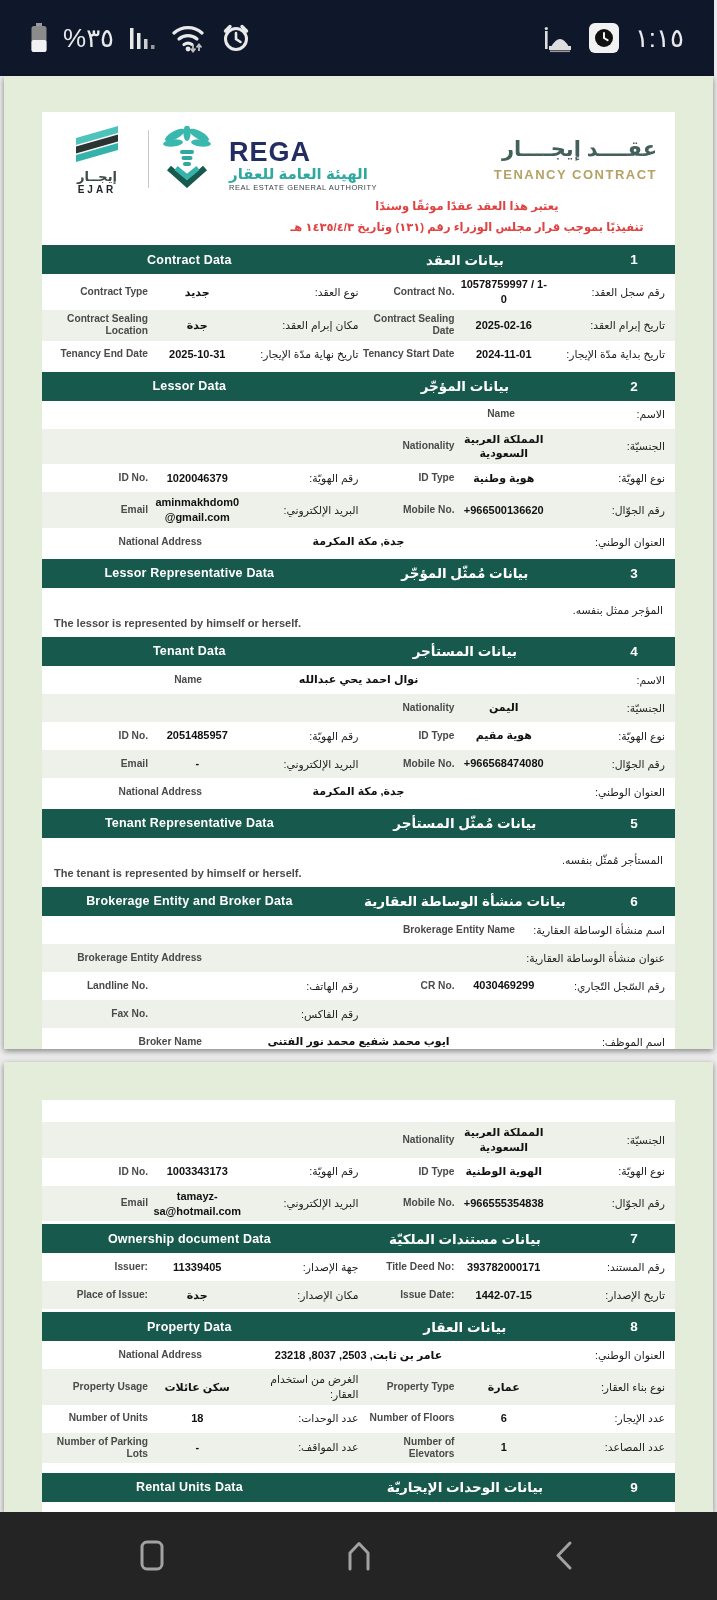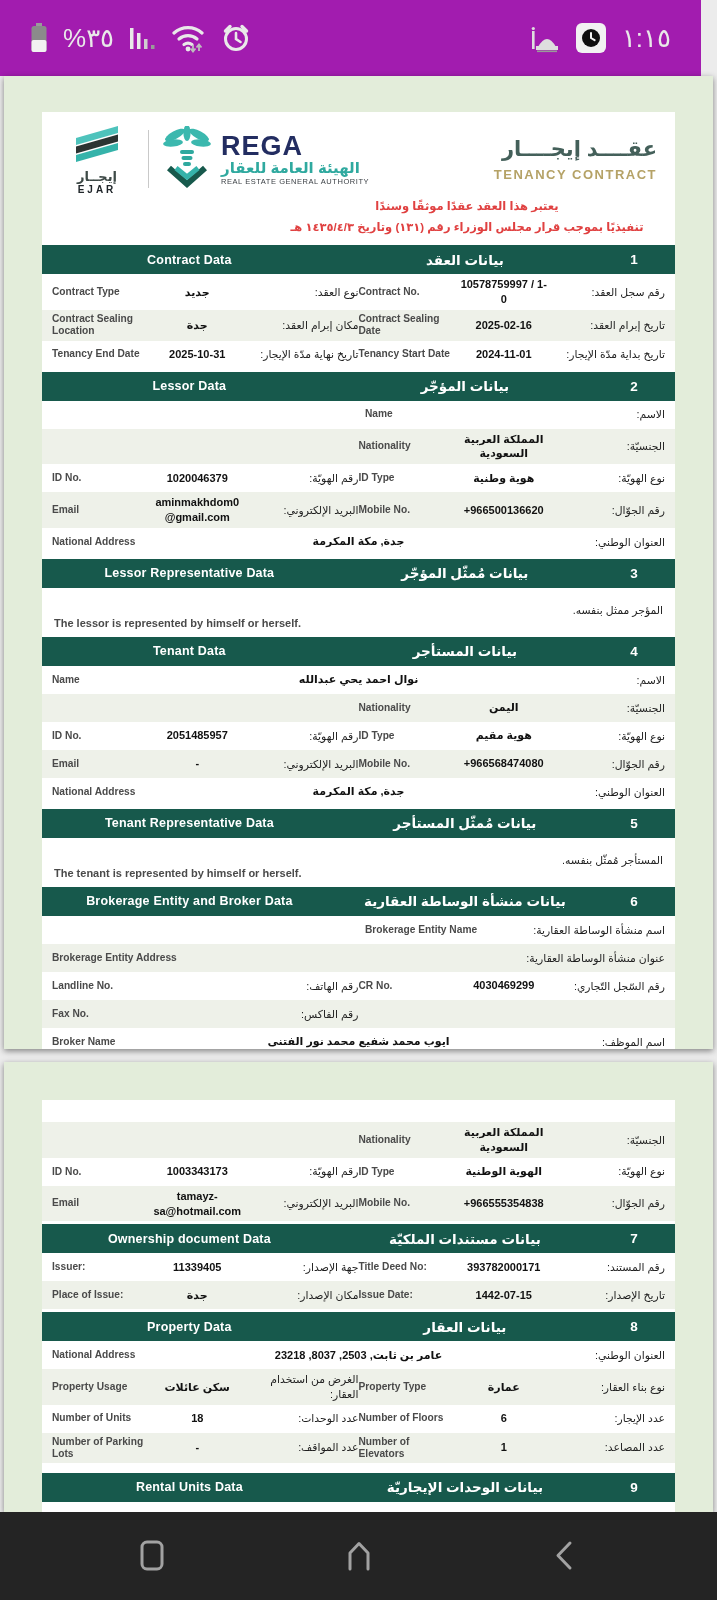--- a/index.html
+++ b/index.html
@@ -4,21 +4,21 @@
 <style>
   html,body{margin:0;padding:0;}
   body{
     width:717px;height:1600px;position:relative;overflow:hidden;
     background:#ececec;
     font-family:"Liberation Sans","DejaVu Sans",sans-serif;
     -webkit-font-smoothing:antialiased;
   }
   
   .statusbar{
-    position:absolute;top:0;left:0;right:16px;height:76px;background:#a21caf;
+    position:absolute;top:0;left:0;right:3px;height:76px;background:#0f172a;
     display:flex;align-items:center;justify-content:space-between;
     padding:9px 30px;box-sizing:border-box;color:#ddd;
   }
   .sb-group{display:flex;align-items:center;gap:15px;}
   .sb-text{font-size:26px;color:#e9e9e9;letter-spacing:1px;}
   .sb-icon svg{display:block;}
   
   .page{
     position:absolute;left:4px;right:4px;background:#e3edda;
     box-shadow:0 2px 6px rgba(0,0,0,.45);overflow:hidden;
@@ -27,21 +27,21 @@
   .page2{top:1062px;height:450px;}
   .sheet{background:#fff;margin:0 38px;}
   .sheet1{margin-top:36px;}
   .sheet2{margin-top:38px;padding-top:22px;min-height:460px;}
   
   .doc-header{display:flex;align-items:center;padding:14px 14px 4px 16px;height:84px;box-sizing:border-box;}
   .ejar-logo{display:flex;flex-direction:column;align-items:center;width:78px;}
   .ejar-ar{font-size:13px;font-weight:bold;color:#3e4a47;margin-top:1px;}
   .ejar-en{font-size:10px;font-weight:bold;color:#20262a;letter-spacing:3px;}
   .logo-divider{width:1px;height:58px;background:#c9c9c9;margin:0 12px;}
-  .rega-logo{display:flex;align-items:center;gap:8px;}
+  .rega-logo{display:flex;align-items:flex-end;gap:16px;}
   .rega-texts{display:flex;flex-direction:column;line-height:1.05;}
   .rega-en{font-size:27px;font-weight:bold;color:#232d61;letter-spacing:1px;}
   .rega-ar{font-size:15px;font-weight:bold;color:#2fa99f;}
   .rega-sub{font-size:7.5px;font-weight:normal;color:#3a3f44;letter-spacing:.55px;margin-top:2px;}
   .doc-title{margin-left:auto;text-align:right;padding-right:4px;}
   .doc-title-ar{font-size:21px;font-weight:bold;color:#44605a;}
   .doc-title-en{font-size:13px;font-weight:bold;color:#b5a266;letter-spacing:1.5px;margin-top:6px;}
   
   .notice{
     direction:rtl;text-align:center;color:#e04141;font-weight:bold;
@@ -56,21 +56,21 @@
   .sec-ar{flex:1;text-align:center;font-size:13.5px;}
   .sec-en{flex:1.15;text-align:center;font-size:12.5px;letter-spacing:.2px;}
   .row{
     display:flex;direction:rtl;align-items:center;min-height:28px;
     padding:3px 10px;box-sizing:border-box;background:#fff;
   }
   .row.shade{background:#eef1e9;}
   .cell{flex:1;display:flex;direction:rtl;align-items:center;}
   .cell.empty{visibility:hidden;}
   .ar-label{flex:0 0 112px;text-align:right;font-size:10.8px;color:#1e1e1e;line-height:1.35;}
-  .en-label{flex:0 0 96px;direction:ltr;text-align:left;font-size:10.2px;font-weight:bold;color:#4a4a4a;line-height:1.2;}
+  .en-label{flex:0 0 96px;direction:ltr;text-align:right;font-size:10.2px;font-weight:bold;color:#4a4a4a;line-height:1.2;}
   .val{flex:1;text-align:center;font-weight:bold;font-size:11px;color:#111;line-height:1.35;word-break:break-word;padding:0 4px;}
   .row.fullrow .ar-label{flex:0 0 150px;}
   .row.fullrow .en-label{flex:0 0 150px;}
   .row.noterow{justify-content:space-between;padding:5px 12px;}
   .note-ar{font-size:10.8px;color:#1e1e1e;}
   .note-en{direction:ltr;font-size:11px;font-weight:bold;color:#4a4a4a;margin-top:24px;}
   .pagenum{text-align:center;font-size:12px;color:#333;margin-top:12px;letter-spacing:2px;}
   
   .navbar{
     position:absolute;bottom:0;left:0;right:0;height:88px;background:#242424;

